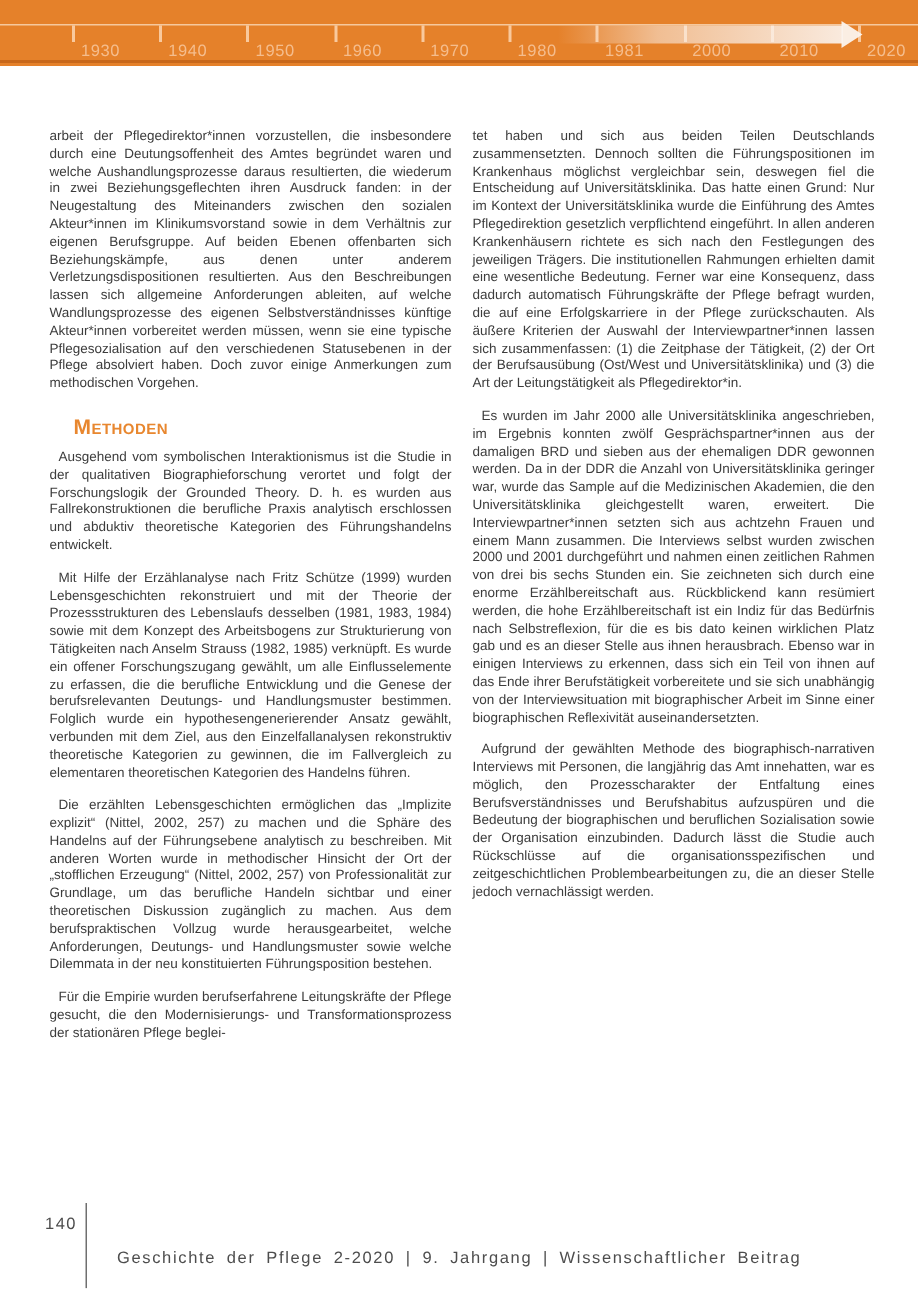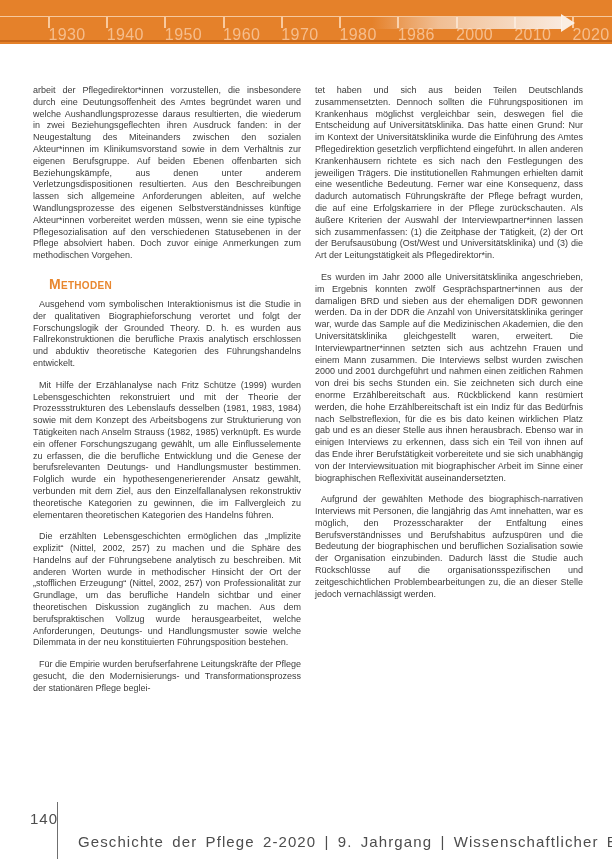--- a/index.html
+++ b/index.html
@@ -5,38 +5,38 @@
   html,body{margin:0;padding:0;background:#ffffff;}
   body{width:612px;height:859px;font-family:"Liberation Sans", sans-serif;}
   .page{position:relative;width:612px;height:859px;background:#fff;overflow:hidden;}
 
   
   .banner{position:absolute;top:0;left:0;width:612px;height:44px;background:var(--banner-orange,#e5812a);}
   .axis-line{position:absolute;top:16px;left:0;width:100%;height:1px;background:rgba(255,238,220,0.65);}
   .cells{position:absolute;top:17px;left:26px;right:16px;display:flex;justify-content:space-between;}
   .cell{display:flex;flex-direction:column;align-items:center;width:46px;}
   .tick{width:2px;height:11px;background:rgba(255,226,196,0.75);}
-  .year{font-size:16px;line-height:11px;color:#f5bd8d;letter-spacing:0.4px;margin-top:1px;margin-left:36px;}
+  .year{font-size:11px;line-height:11px;color:#f5bd8d;letter-spacing:0.4px;margin-top:1px;margin-left:36px;}
   .arrow-band{position:absolute;top:17px;left:372px;width:190px;height:12px;
     background:linear-gradient(to right, rgba(250,238,229,0), rgba(250,240,233,0.55) 35%, rgba(251,243,237,0.92));}
   .arrow-head{position:absolute;top:14px;left:561px;width:0;height:0;
     border-left:14px solid rgba(251,243,237,0.95);border-top:9px solid transparent;border-bottom:9px solid transparent;}
   .bottom-line{position:absolute;bottom:2px;left:0;width:100%;height:2px;background:#c8681b;}
 
   
   .content{position:absolute;top:85px;left:33px;right:29px;display:flex;gap:14px;justify-content:center;}
   .col{flex:1;min-width:0;font-size:9px;line-height:11.8px;color:var(--body-text,#3c3c3c);
     text-align:justify;hyphens:auto;-webkit-hyphens:auto;}
   .col p{margin:0 0 10px 0;text-indent:6px;}
   .col p.no-indent{text-indent:0;}
   .col h2{margin:15px 0 8px 16px;font-size:14px;line-height:14px;font-weight:700;
     color:var(--heading-orange,#e8872f);font-variant:small-caps;letter-spacing:0.3px;text-align:left;}
 
   
-  .footer{position:absolute;left:0;top:806px;width:488px;height:53px;color:#4d4d4d;font-size:15px;}
+  .footer{position:absolute;left:0;top:806px;width:488px;height:53px;color:#4d4d4d;font-size:11px;}
   .pagenum{position:absolute;left:30px;top:4px;letter-spacing:1px;}
   .footer-rule{position:absolute;left:57px;top:-4px;bottom:0;width:1px;background:#6f6f6f;}
   .journal{position:absolute;left:78px;top:4px;letter-spacing:1.1px;word-spacing:3px;white-space:nowrap;margin-top:23px;}
 </style>
 </head>
 <body>
 
 <div class="page">
 
   <header class="banner">
@@ -61,21 +61,21 @@
         <div class="cell">
           <div class="tick"></div>
           <div class="year">1970</div>
         </div>
         <div class="cell">
           <div class="tick"></div>
           <div class="year">1980</div>
         </div>
         <div class="cell">
           <div class="tick"></div>
-          <div class="year">1986</div>
+          <div class="year">1981</div>
         </div>
         <div class="cell">
           <div class="tick"></div>
           <div class="year">2000</div>
         </div>
         <div class="cell">
           <div class="tick"></div>
           <div class="year">2010</div>
         </div>
         <div class="cell">

